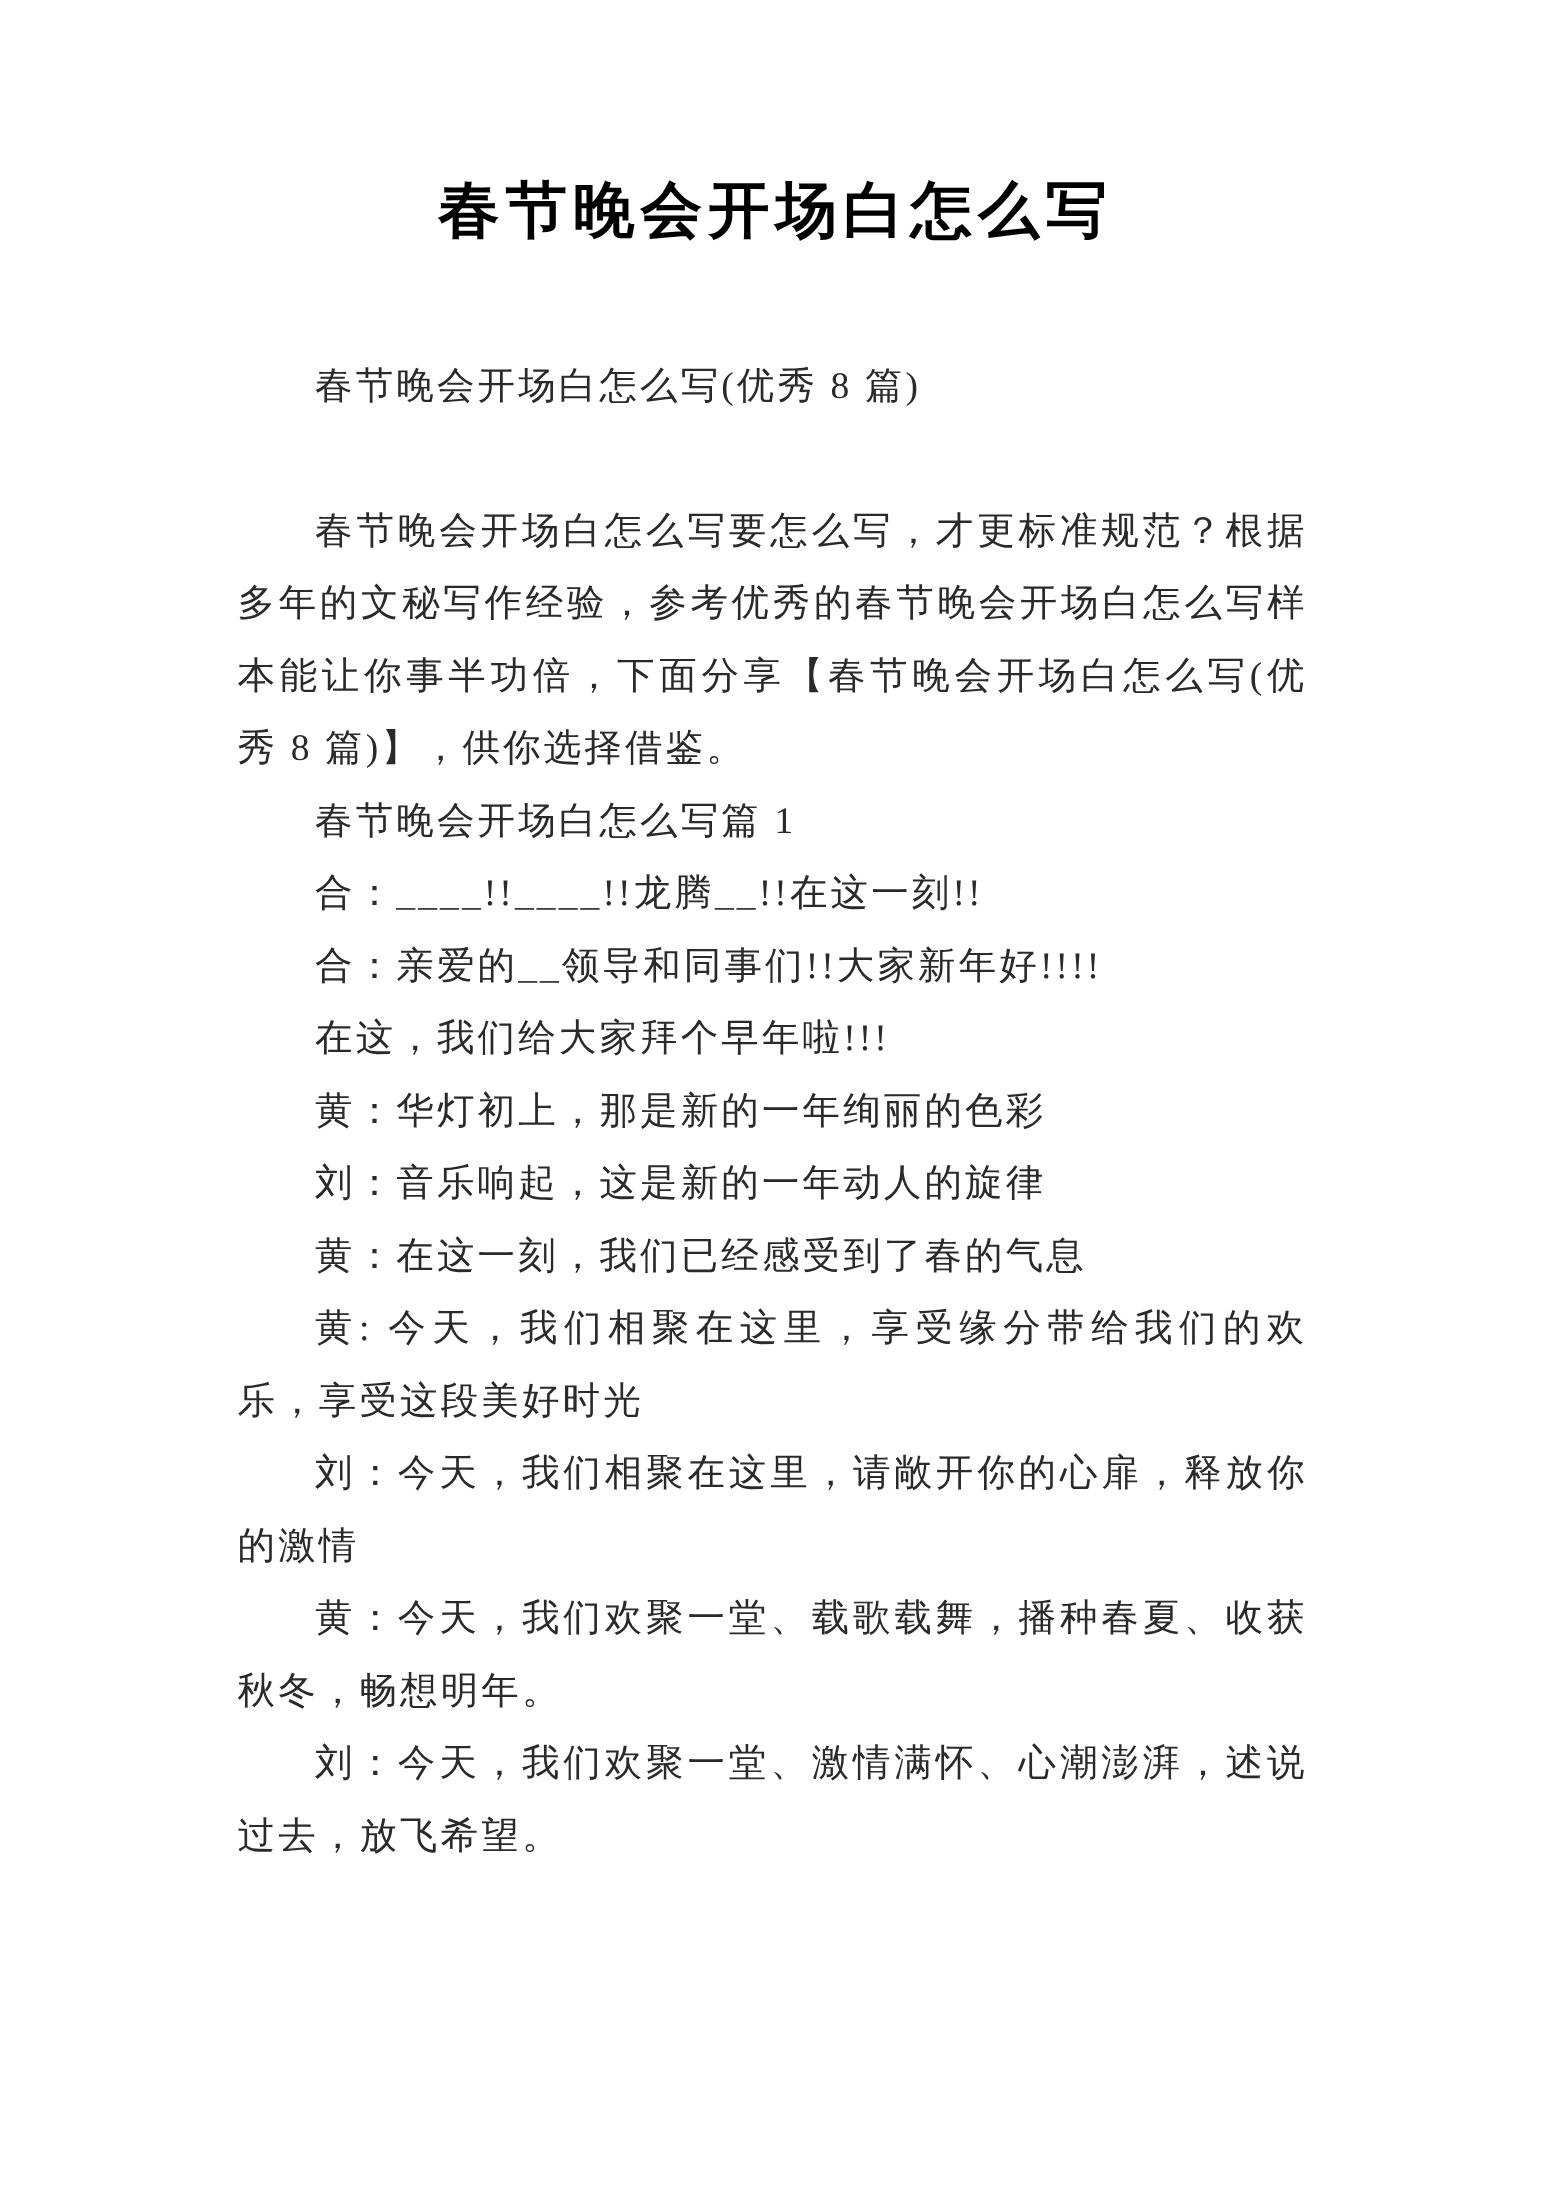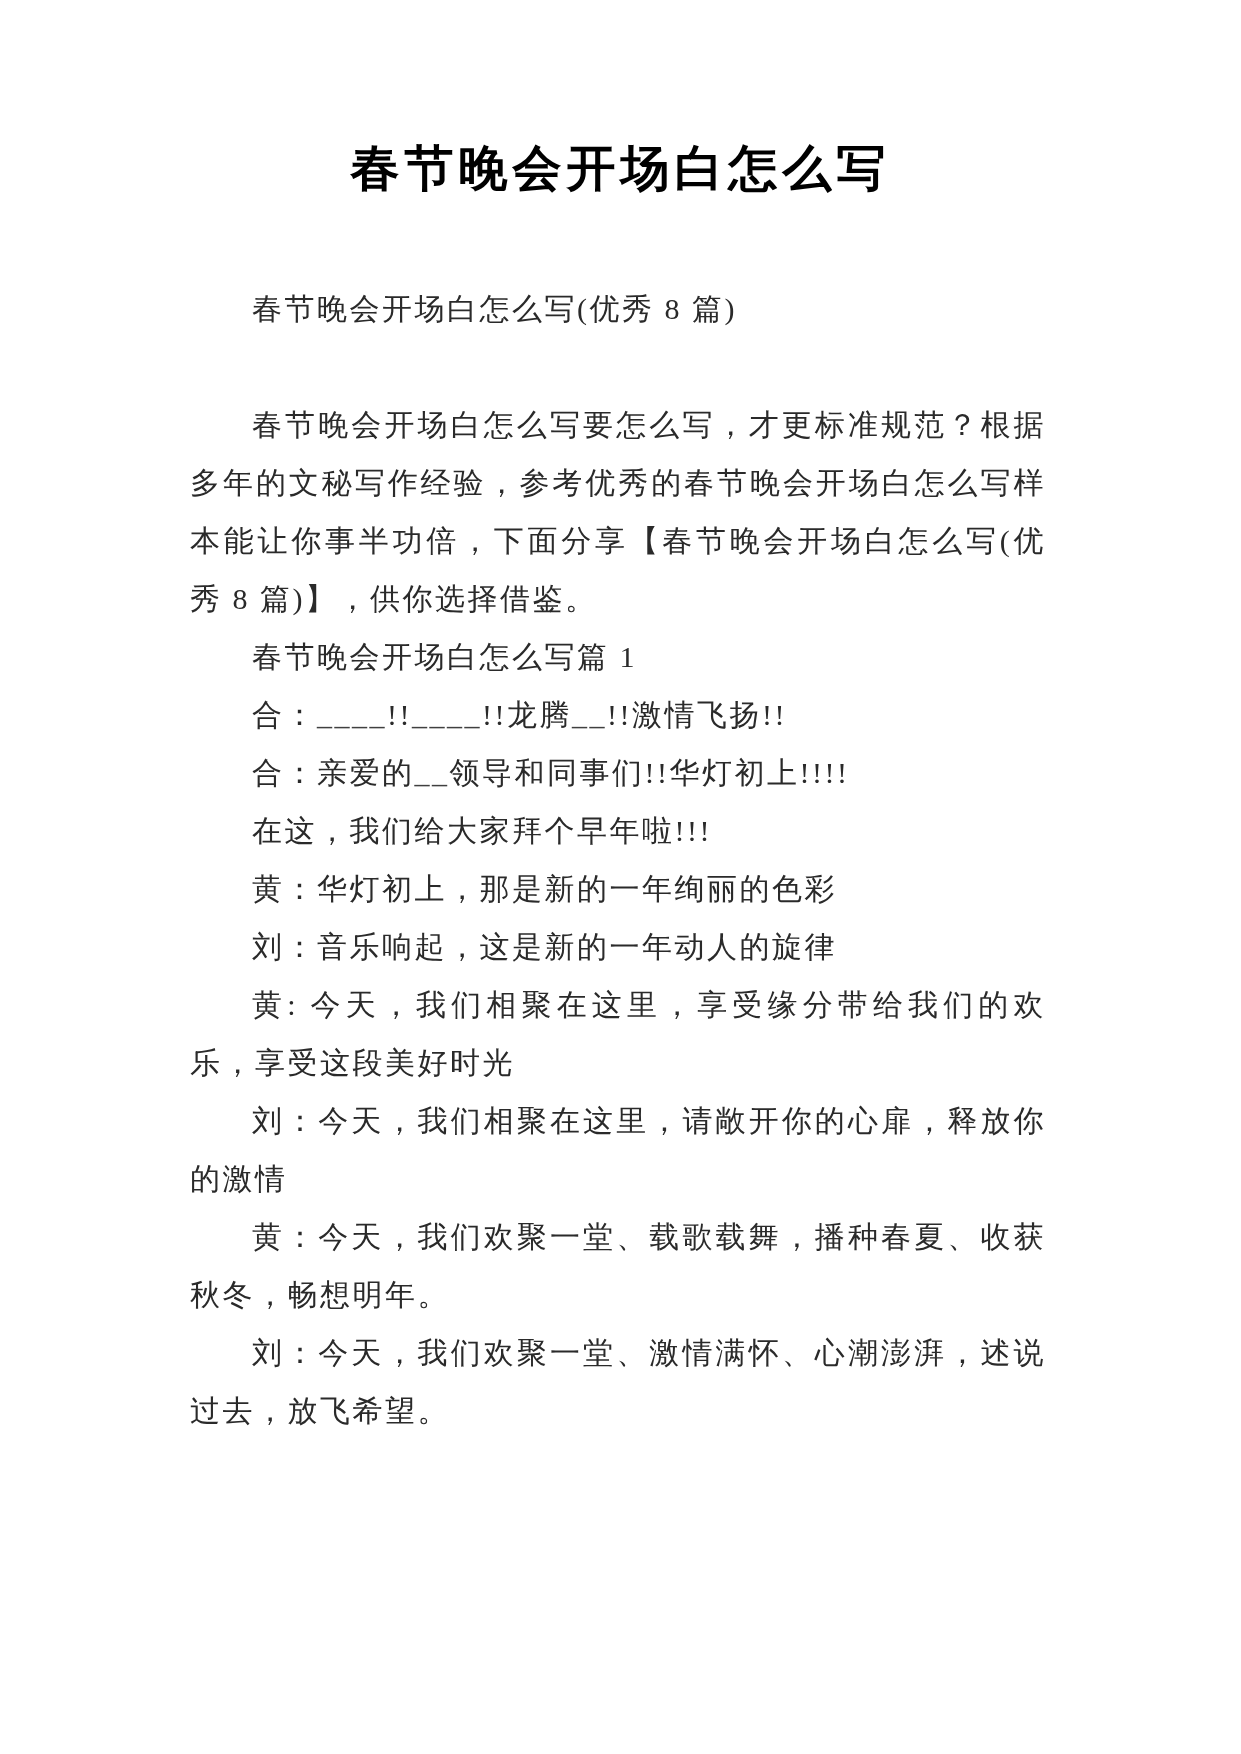--- a/index.html
+++ b/index.html
@@ -52,23 +52,24 @@
 </style>
 </head>
 <body>
 
 <div class="page">
   <h1 class="doc-title">春节晚会开场白怎么写</h1>
   <div class="doc-body">
       <p class="gap-after"><span>春节晚会开场白怎么写(优秀 8 篇)</span></p>
       <p><span>春节晚会开场白怎么写要怎么写，才更标准规范？根据多年的文秘写作经验，参考优秀的春节晚会开场白怎么写样本能让你事半功倍，下面分享【春节晚会开场白怎么写(优秀 8 篇)】，供你选择借鉴。</span></p>
       <p><span>春节晚会开场白怎么写篇 1</span></p>
-      <p><span>合：</span><span class="muted">____</span><span>!!</span><span class="muted">____</span><span>!!龙腾</span><span class="muted">__</span><span>!!激情飞扬!!</span></p>
-      <p><span>合：亲爱的</span><span class="muted">__</span><span>领导和同事们!!华灯初上!!!!</span></p>
+      <p><span>合：</span><span class="muted">____</span><span>!!</span><span class="muted">____</span><span>!!龙腾</span><span class="muted">__</span><span>!!在这一刻!!</span></p>
+      <p><span>合：亲爱的</span><span class="muted">__</span><span>领导和同事们!!大家新年好!!!!</span></p>
       <p><span>在这，我们给大家拜个早年啦!!!</span></p>
       <p><span>黄：华灯初上，那是新的一年绚丽的色彩</span></p>
       <p><span>刘：音乐响起，这是新的一年动人的旋律</span></p>
+      <p><span>黄：在这一刻，我们已经感受到了春的气息</span></p>
       <p><span>黄: 今天，我们相聚在这里，享受缘分带给我们的欢乐，享受这段美好时光</span></p>
       <p><span>刘：今天，我们相聚在这里，请敞开你的心扉，释放你的激情</span></p>
       <p><span>黄：今天，我们欢聚一堂、载歌载舞，播种春夏、收获秋冬，畅想明年。</span></p>
       <p><span>刘：今天，我们欢聚一堂、激情满怀、心潮澎湃，述说过去，放飞希望。</span></p>
     </div>
 </div>
 
 </body></html>

